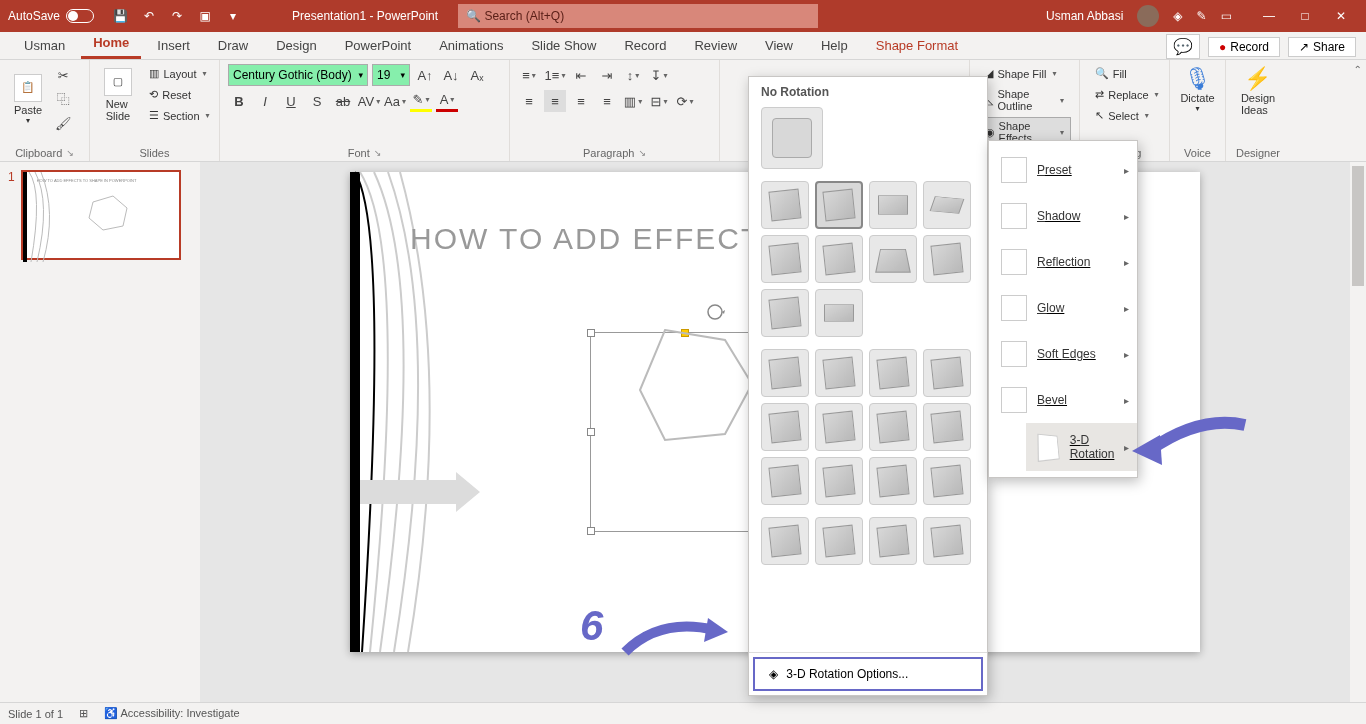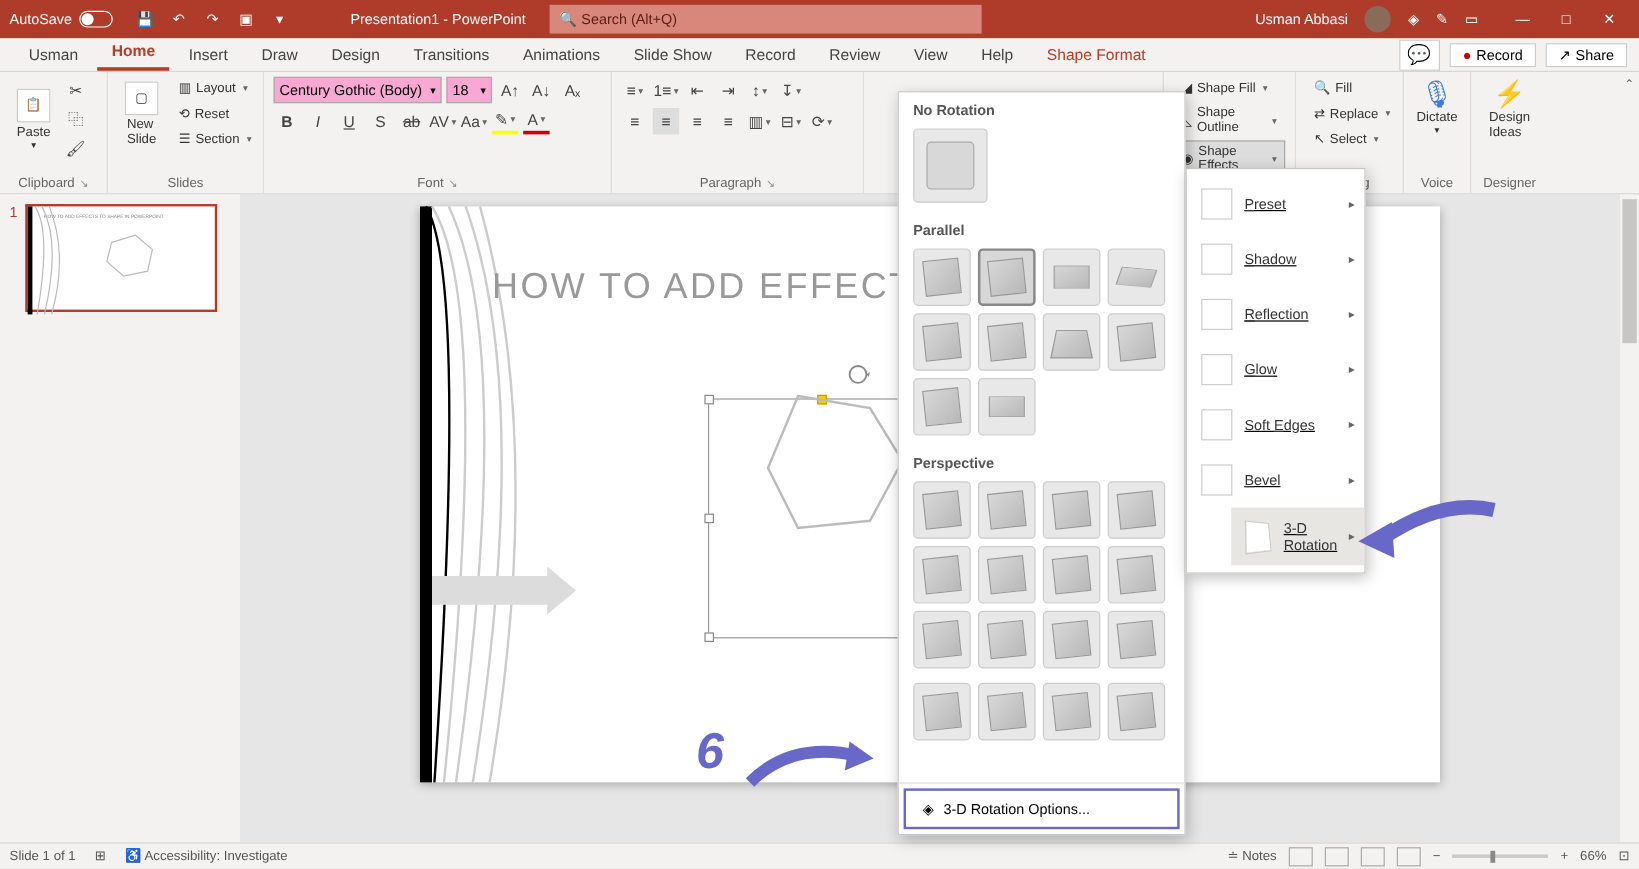--- a/index.html
+++ b/index.html
@@ -28,21 +28,21 @@
 
 
 .ribbon { height:102px; background:#f3f2f1; display:flex; border-bottom:1px solid #d6d6d6; position:relative; }
 .group { border-right:1px solid #e0ddda; padding:4px 8px 2px; display:flex; flex-direction:column; justify-content:space-between; }
 .group-label { font-size:11px; color:#666; text-align:center; padding-top:2px; display:flex; justify-content:center; align-items:center; gap:4px; }
 .dlaunch { font-size:9px; color:#888; }
 .bigbtn { display:flex; flex-direction:column; align-items:center; font-size:11px; color:#333; padding:2px 6px; }
 .bigbtn .ico { width:28px; height:28px; background:#fff; border:1px solid #ccc; margin-bottom:2px; display:flex; align-items:center; justify-content:center; }
 .row { display:flex; gap:4px; align-items:center; }
 .smallbtn { padding:2px 6px; font-size:11px; color:#333; border:1px solid transparent; display:flex; align-items:center; gap:4px; }
-.fontbox { border:1px solid #ababab; background:#f9a8d4; height:22px; font-size:12px; padding:0 4px; display:flex; align-items:center; }
+.fontbox { border:1px solid #ababab; background:#86efac; height:22px; font-size:12px; padding:0 4px; display:flex; align-items:center; }
 .iconbtn { width:22px; height:22px; display:inline-flex; align-items:center; justify-content:center; font-size:13px; color:#444; }
 .dd::after { content:"▾"; font-size:8px; margin-left:2px; color:#666; }
 
 
 .workarea { position:absolute; top:162px; left:0; right:0; bottom:22px; display:flex; background:#e6e6e6; }
 .thumbpanel { width:200px; background:#f3f2f1; padding:8px; }
 .thumbwrap { display:flex; gap:6px; }
 .thumbnum { font-size:12px; color:#b83b26; }
 .thumb { width:160px; height:90px; background:#fff; border:2px solid #b83b26; position:relative; }
 .thumb .mini { position:absolute; top:6px; left:14px; font-size:4px; color:#888; }
@@ -129,21 +129,21 @@
     <span>✕</span>
   </div>
 </div>
 
 <div class="tabs">
   <div class="tab">Usman</div>
   <div class="tab active">Home</div>
   <div class="tab">Insert</div>
   <div class="tab">Draw</div>
   <div class="tab">Design</div>
-  <div class="tab">Transitions</div>
+  <div class="tab">PowerPoint</div>
   <div class="tab">Animations</div>
   <div class="tab">Slide Show</div>
   <div class="tab">Record</div>
   <div class="tab">Review</div>
   <div class="tab">View</div>
   <div class="tab">Help</div>
   <div class="tab context">Shape Format</div>
   <div class="tabright">
     <span style="border:1px solid #ccc;padding:2px 6px;background:#fff;">💬</span>
     <div class="btn">
@@ -194,21 +194,21 @@
   </div>
 
   <div class="group" style="width:290px">
     <div>
       <div class="row" style="margin-bottom:4px">
         <div class="fontbox" style="width:140px">
             <span>Century Gothic (Body)</span>
             <span style="margin-left:auto;font-size:9px">▾</span>
           </div>
         <div class="fontbox" style="width:38px">
-            <span>18</span>
+            <span>19</span>
             <span style="margin-left:auto;font-size:9px">▾</span>
           </div>
         <span class="iconbtn">A↑</span>
         <span class="iconbtn">A↓</span>
         <span class="iconbtn">Aₓ</span>
       </div>
       <div class="row">
         <span class="iconbtn">
             <b>B</b>
           </span>
@@ -362,21 +362,20 @@
   </div>
 </div>
 
 <div class="gallery">
   <div class="sect">No Rotation</div>
   <div class="grid">
     <div class="opt big">
         <div style="width:40px;height:40px;background:#d8d8d8;border:1px solid #aaa;border-radius:4px"></div>
       </div>
   </div>
-  <div class="sect">Parallel</div>
   <div class="grid">
     <div class="opt">
         <div class="cube3d"></div>
       </div>
     <div class="opt sel">
         <div class="cube3d"></div>
       </div>
     <div class="opt">
         <div class="cube3d" style="transform:rotateX(50deg)"></div>
       </div>
@@ -395,21 +394,20 @@
     <div class="opt">
         <div class="cube3d"></div>
       </div>
     <div class="opt">
         <div class="cube3d"></div>
       </div>
     <div class="opt">
         <div class="cube3d" style="transform:rotateX(55deg)"></div>
       </div>
   </div>
-  <div class="sect">Perspective</div>
   <div class="grid">
     <div class="opt">
         <div class="cube3d"></div>
       </div>
     <div class="opt">
         <div class="cube3d"></div>
       </div>
     <div class="opt">
         <div class="cube3d"></div>
       </div>
@@ -503,25 +501,13 @@
 
 <svg class="annot-arrow" style="left:1130px;top:415px" width="120" height="60">
   <path d="M115 10 Q70 0 20 35" stroke="#6768c7" stroke-width="12" fill="none"></path>
   <path d="M30 20 L2 36 L32 50 Z" fill="#6768c7"></path>
 </svg>
 
 <div class="statusbar">
   <span>Slide 1 of 1</span>
   <span>⊞</span>
   <span>♿ <span>Accessibility: Investigate</span></span>
-  <div class="right">
-    <span>≐ <span>Notes</span></span>
-    <span class="viewbtn"></span>
-    <span class="viewbtn"></span>
-    <span class="viewbtn"></span>
-    <span class="viewbtn"></span>
-    <span>−</span>
-    <div class="zoomslider"></div>
-    <span>+</span>
-    <span>66%</span>
-    <span>⊡</span>
-  </div>
 </div>
 
 </body></html>

